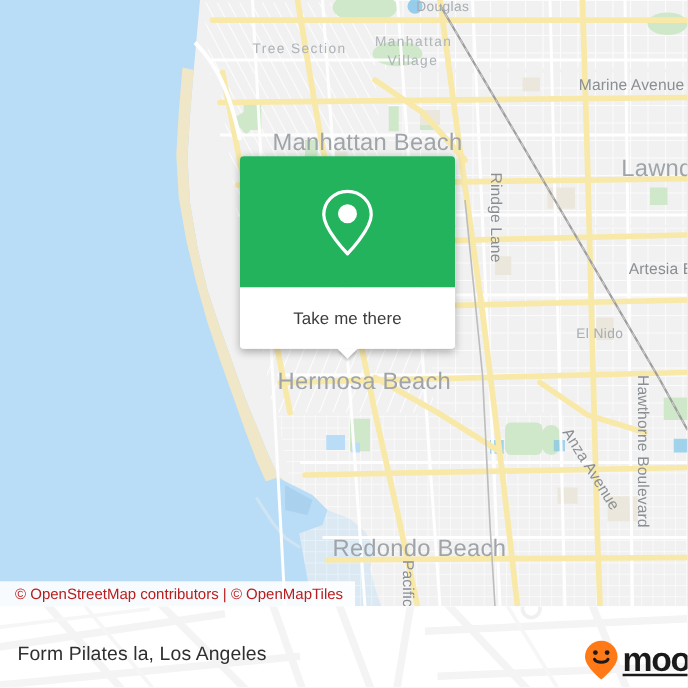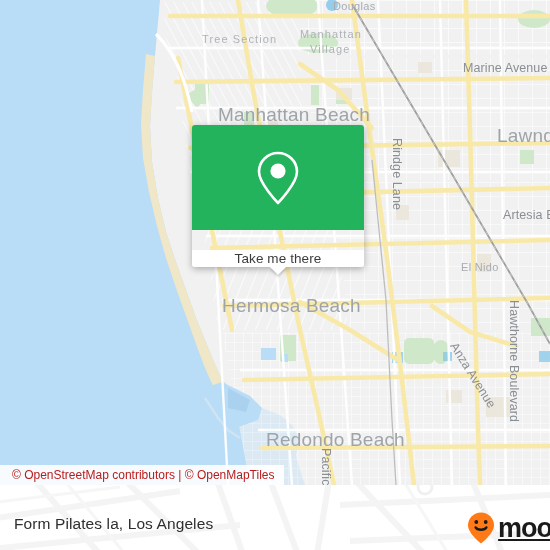--- a/index.html
+++ b/index.html
@@ -59,31 +59,30 @@
   }
   .popup-img {
     height: 105px;
     background: #22b35c;
     border-radius: 3px 3px 0 0;
     display: flex;
     align-items: center;
     justify-content: center;
   }
   .popup-btn {
-    height: 17px;
+    height: 49px;
     background: #ffffff;
     border-radius: 0 0 3px 3px;
     display: flex;
     align-items: center;
     justify-content: center;
     color: #3b3b3b;
     font-size: 13.5px;
     letter-spacing: .1px;
     cursor: pointer;
-    margin-top: 20px;
   }
   .popup-tail {
     position: absolute;
     left: 50%;
     bottom: -8px;
     margin-left: -8px;
     width: 0; height: 0;
     border-left: 8px solid transparent;
     border-right: 8px solid transparent;
     border-top: 8px solid #ffffff;

